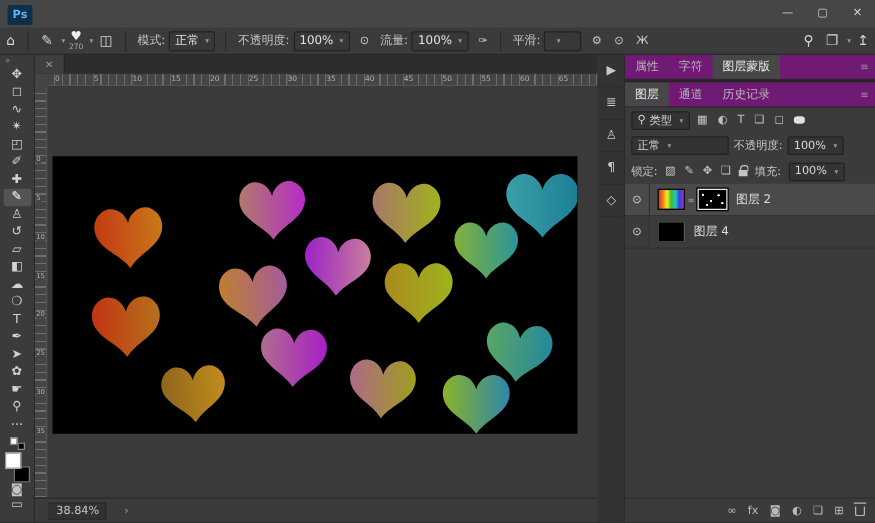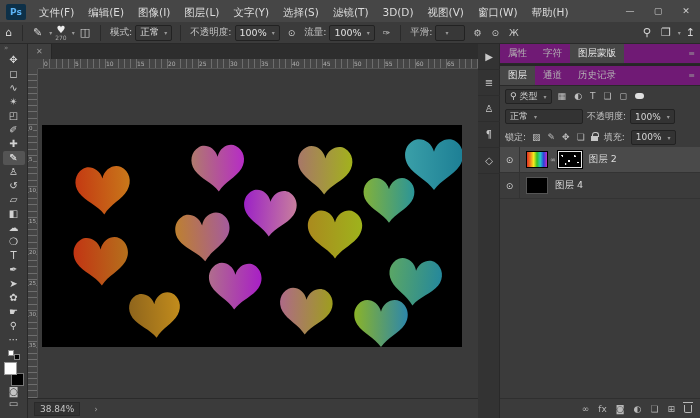--- a/index.html
+++ b/index.html
@@ -61,21 +61,21 @@
   .ruler-corner { position:absolute; top:0; left:0; width:10px; height:10px; background:#454545; }
   .rn { position:absolute; top:0; font-size:6px; color:#b0b0b0; background:#454545; padding-right:1px; line-height:9px; }
   .rnv { position:absolute; left:1px; font-size:5.5px; color:#b0b0b0; background:#454545; line-height:6px; }
   .paste { position:absolute; left:10px; top:10px; right:0; bottom:0; background:#3a3a3a; overflow:hidden; }
   .doc-canvas { position:absolute; left:4px; top:56px; width:420px; height:222px; background:#000; overflow:hidden; }
   .doc-canvas svg { position:absolute; left:0; top:0; }
 
   
   .statusbar { position:absolute; bottom:0; left:0; right:0; height:20px; background:#3b3b3b;
     border-top:1px solid #2a2a2a; display:flex; align-items:center; font-size:9px; color:#c4c4c4; }
-  .status-zoom { margin-left:6px; background:#323232; padding:1px 5px; border:1px solid #2a2a2a; }
+  .status-zoom { margin-left:11px; background:#323232; padding:1px 5px; border:1px solid #2a2a2a; }
   .status-doc { margin-left:36px; background:#323232; padding:1px 14px; border:1px solid #2a2a2a; }
   .status-chevron { margin-left:14px; color:#9a9a9a; }
 
   
   .dock { position:absolute; top:44px; right:0; width:222px; bottom:0; background:#3b3b3b; }
   .dock-strip { position:absolute; left:0; top:0; width:22px; bottom:0; background:#333333; border-right:1px solid #292929; }
   .strip-icon { width:22px; height:26px; display:flex; align-items:center; justify-content:center;
     color:#c8c8c8; font-size:10px; border-bottom:1px solid #2d2d2d; }
   .panels { position:absolute; left:22px; right:0; top:0; bottom:0; display:flex; flex-direction:column; }
   .tabgroup { height:20px; background:#701a75; display:flex; align-items:flex-end; border-bottom:1px solid #292929; }
@@ -118,33 +118,20 @@
     border-radius:0 0 2px 2px; }
   .css-trash::before { content:""; position:absolute; top:-3px; left:-2px; width:10px; height:1px; background:#b8b8b8; }
 </style>
 </head>
 <body>
 
 <div class="window">
 
   <div class="titlebar">
     <span class="ps-logo">Ps</span>
-    <div class="menus" id="menus">
-        <span class="menu-item">文件(F)</span>
-        <span class="menu-item">编辑(E)</span>
-        <span class="menu-item">图像(I)</span>
-        <span class="menu-item">图层(L)</span>
-        <span class="menu-item">文字(Y)</span>
-        <span class="menu-item">选择(S)</span>
-        <span class="menu-item">滤镜(T)</span>
-        <span class="menu-item">3D(D)</span>
-        <span class="menu-item">视图(V)</span>
-        <span class="menu-item">窗口(W)</span>
-        <span class="menu-item">帮助(H)</span>
-      </div>
     <div class="win-controls" id="win-controls">
         <span class="win-btn">—</span>
         <span class="win-btn">▢</span>
         <span class="win-btn">✕</span>
       </div>
   </div>
 
   <div class="optionsbar">
     <span class="ob-icon">⌂</span>
     <span class="ob-sep"></span>

